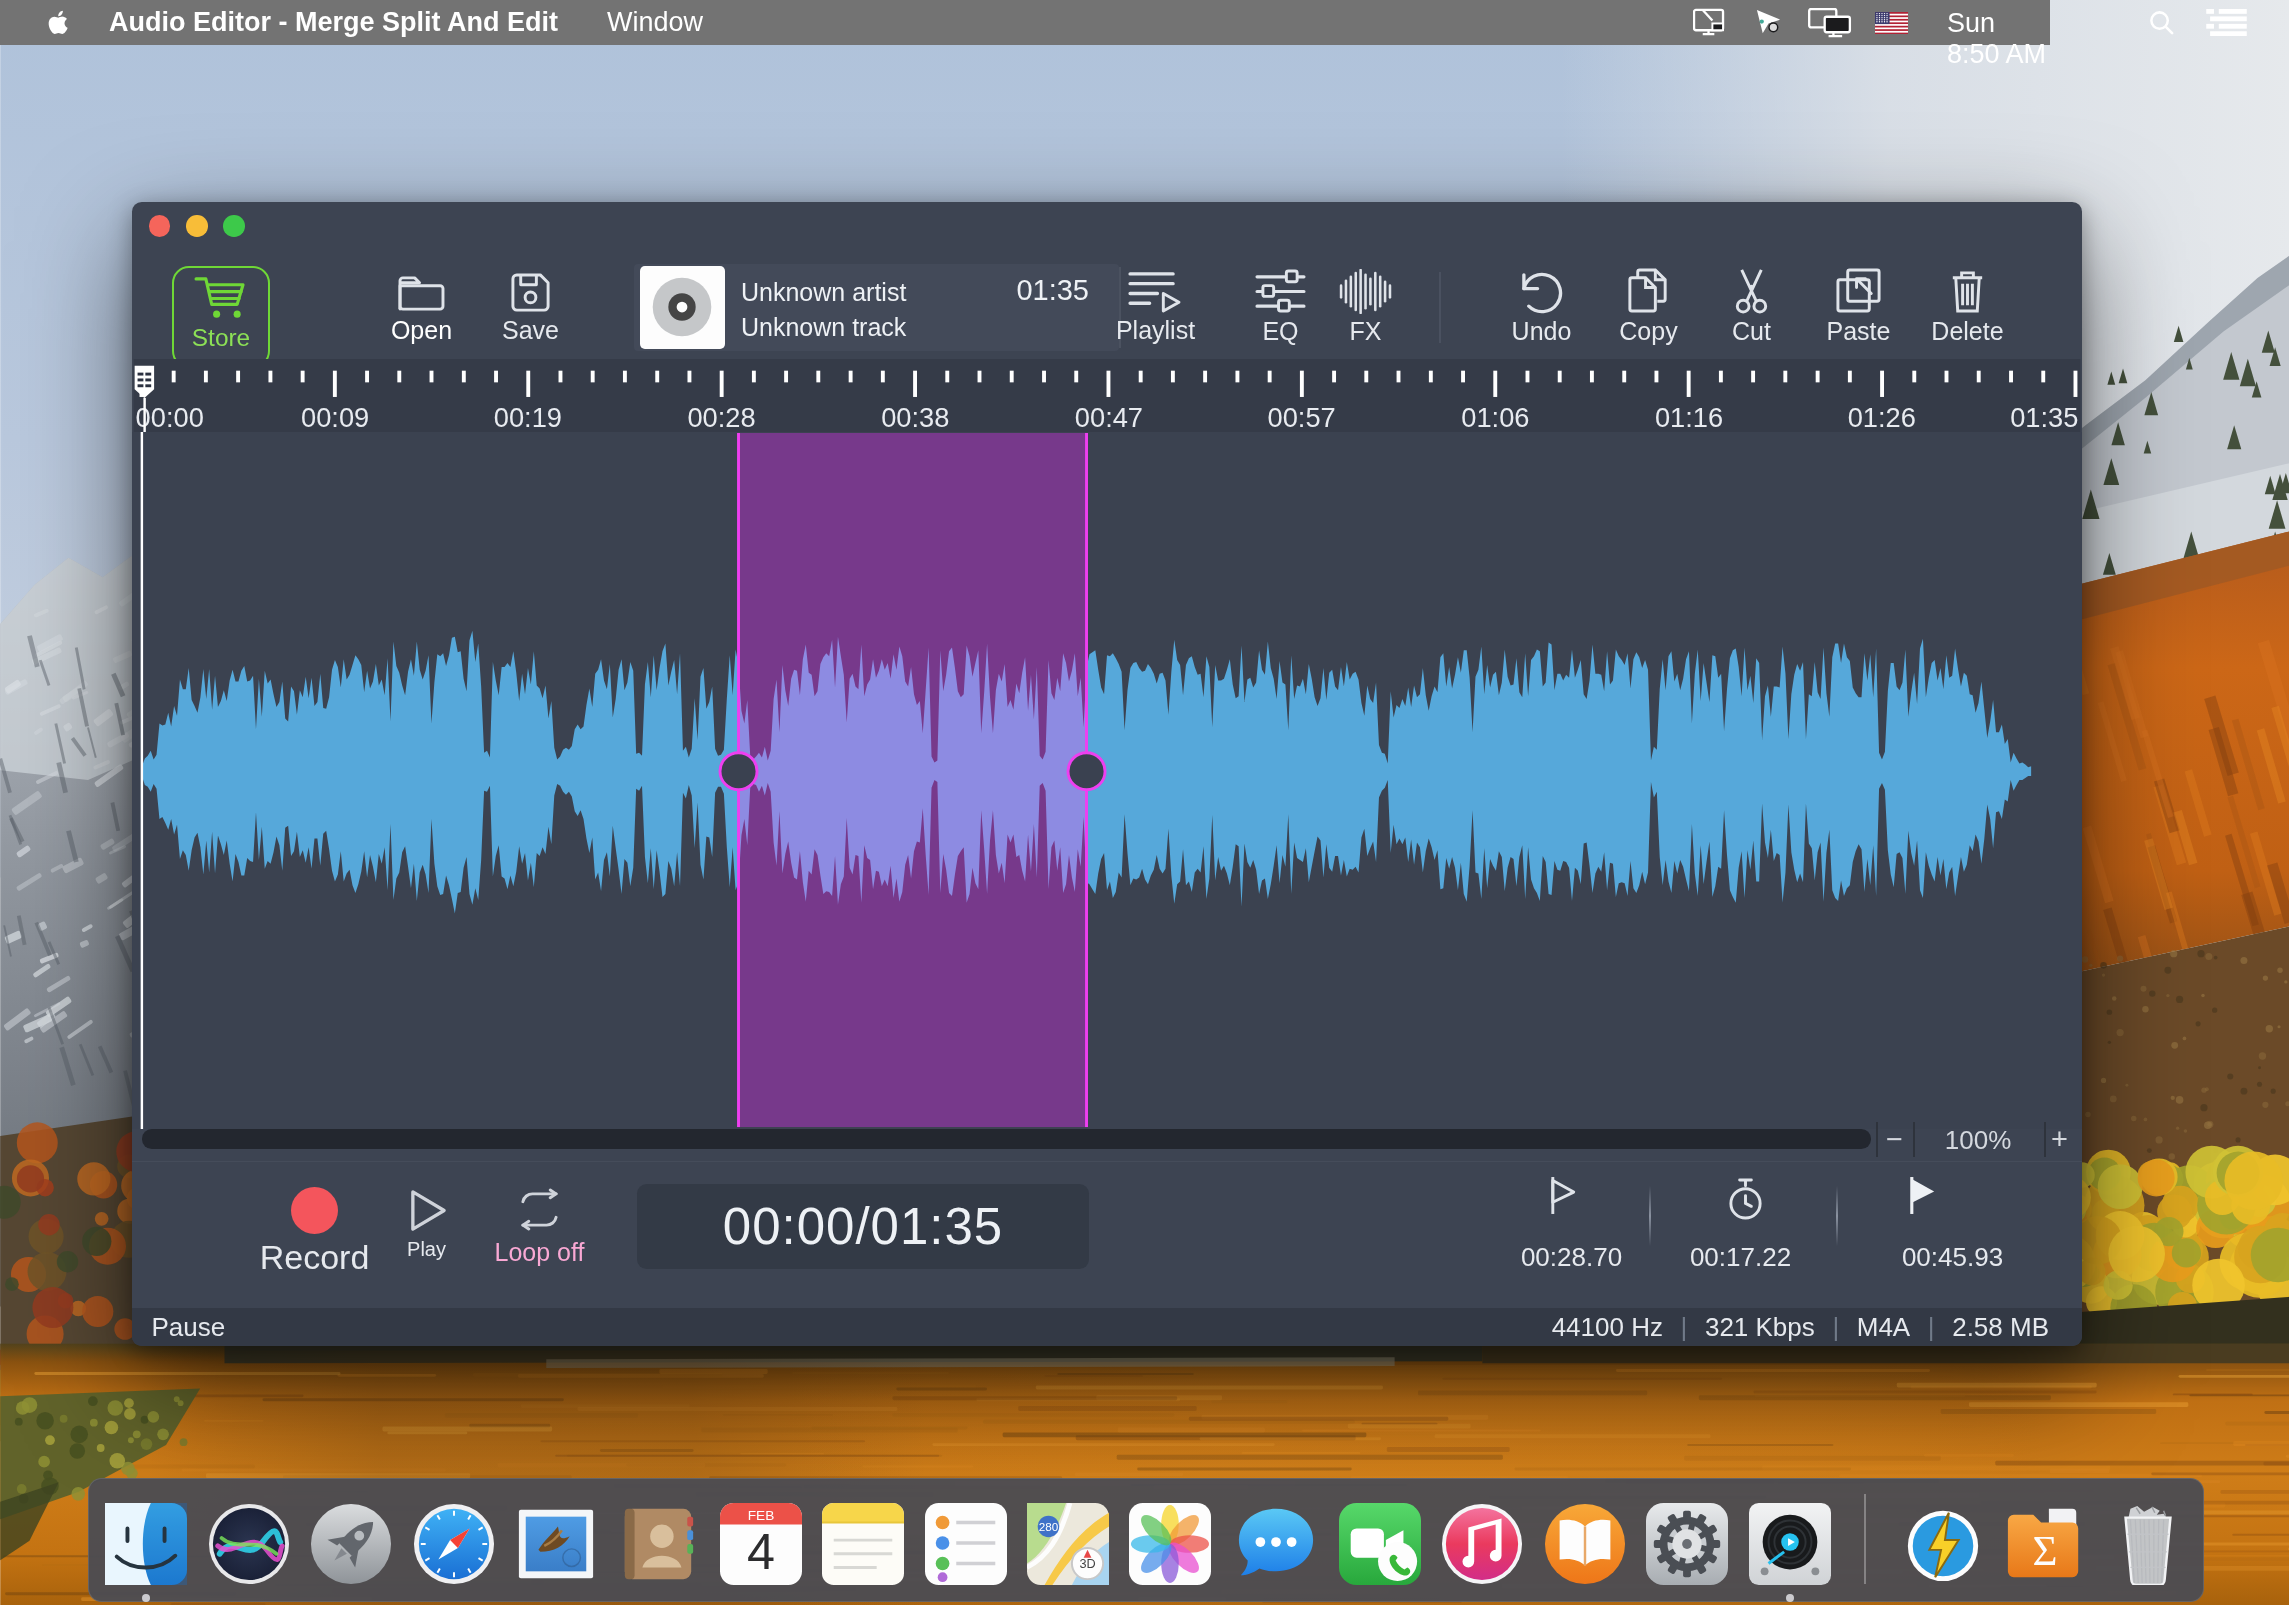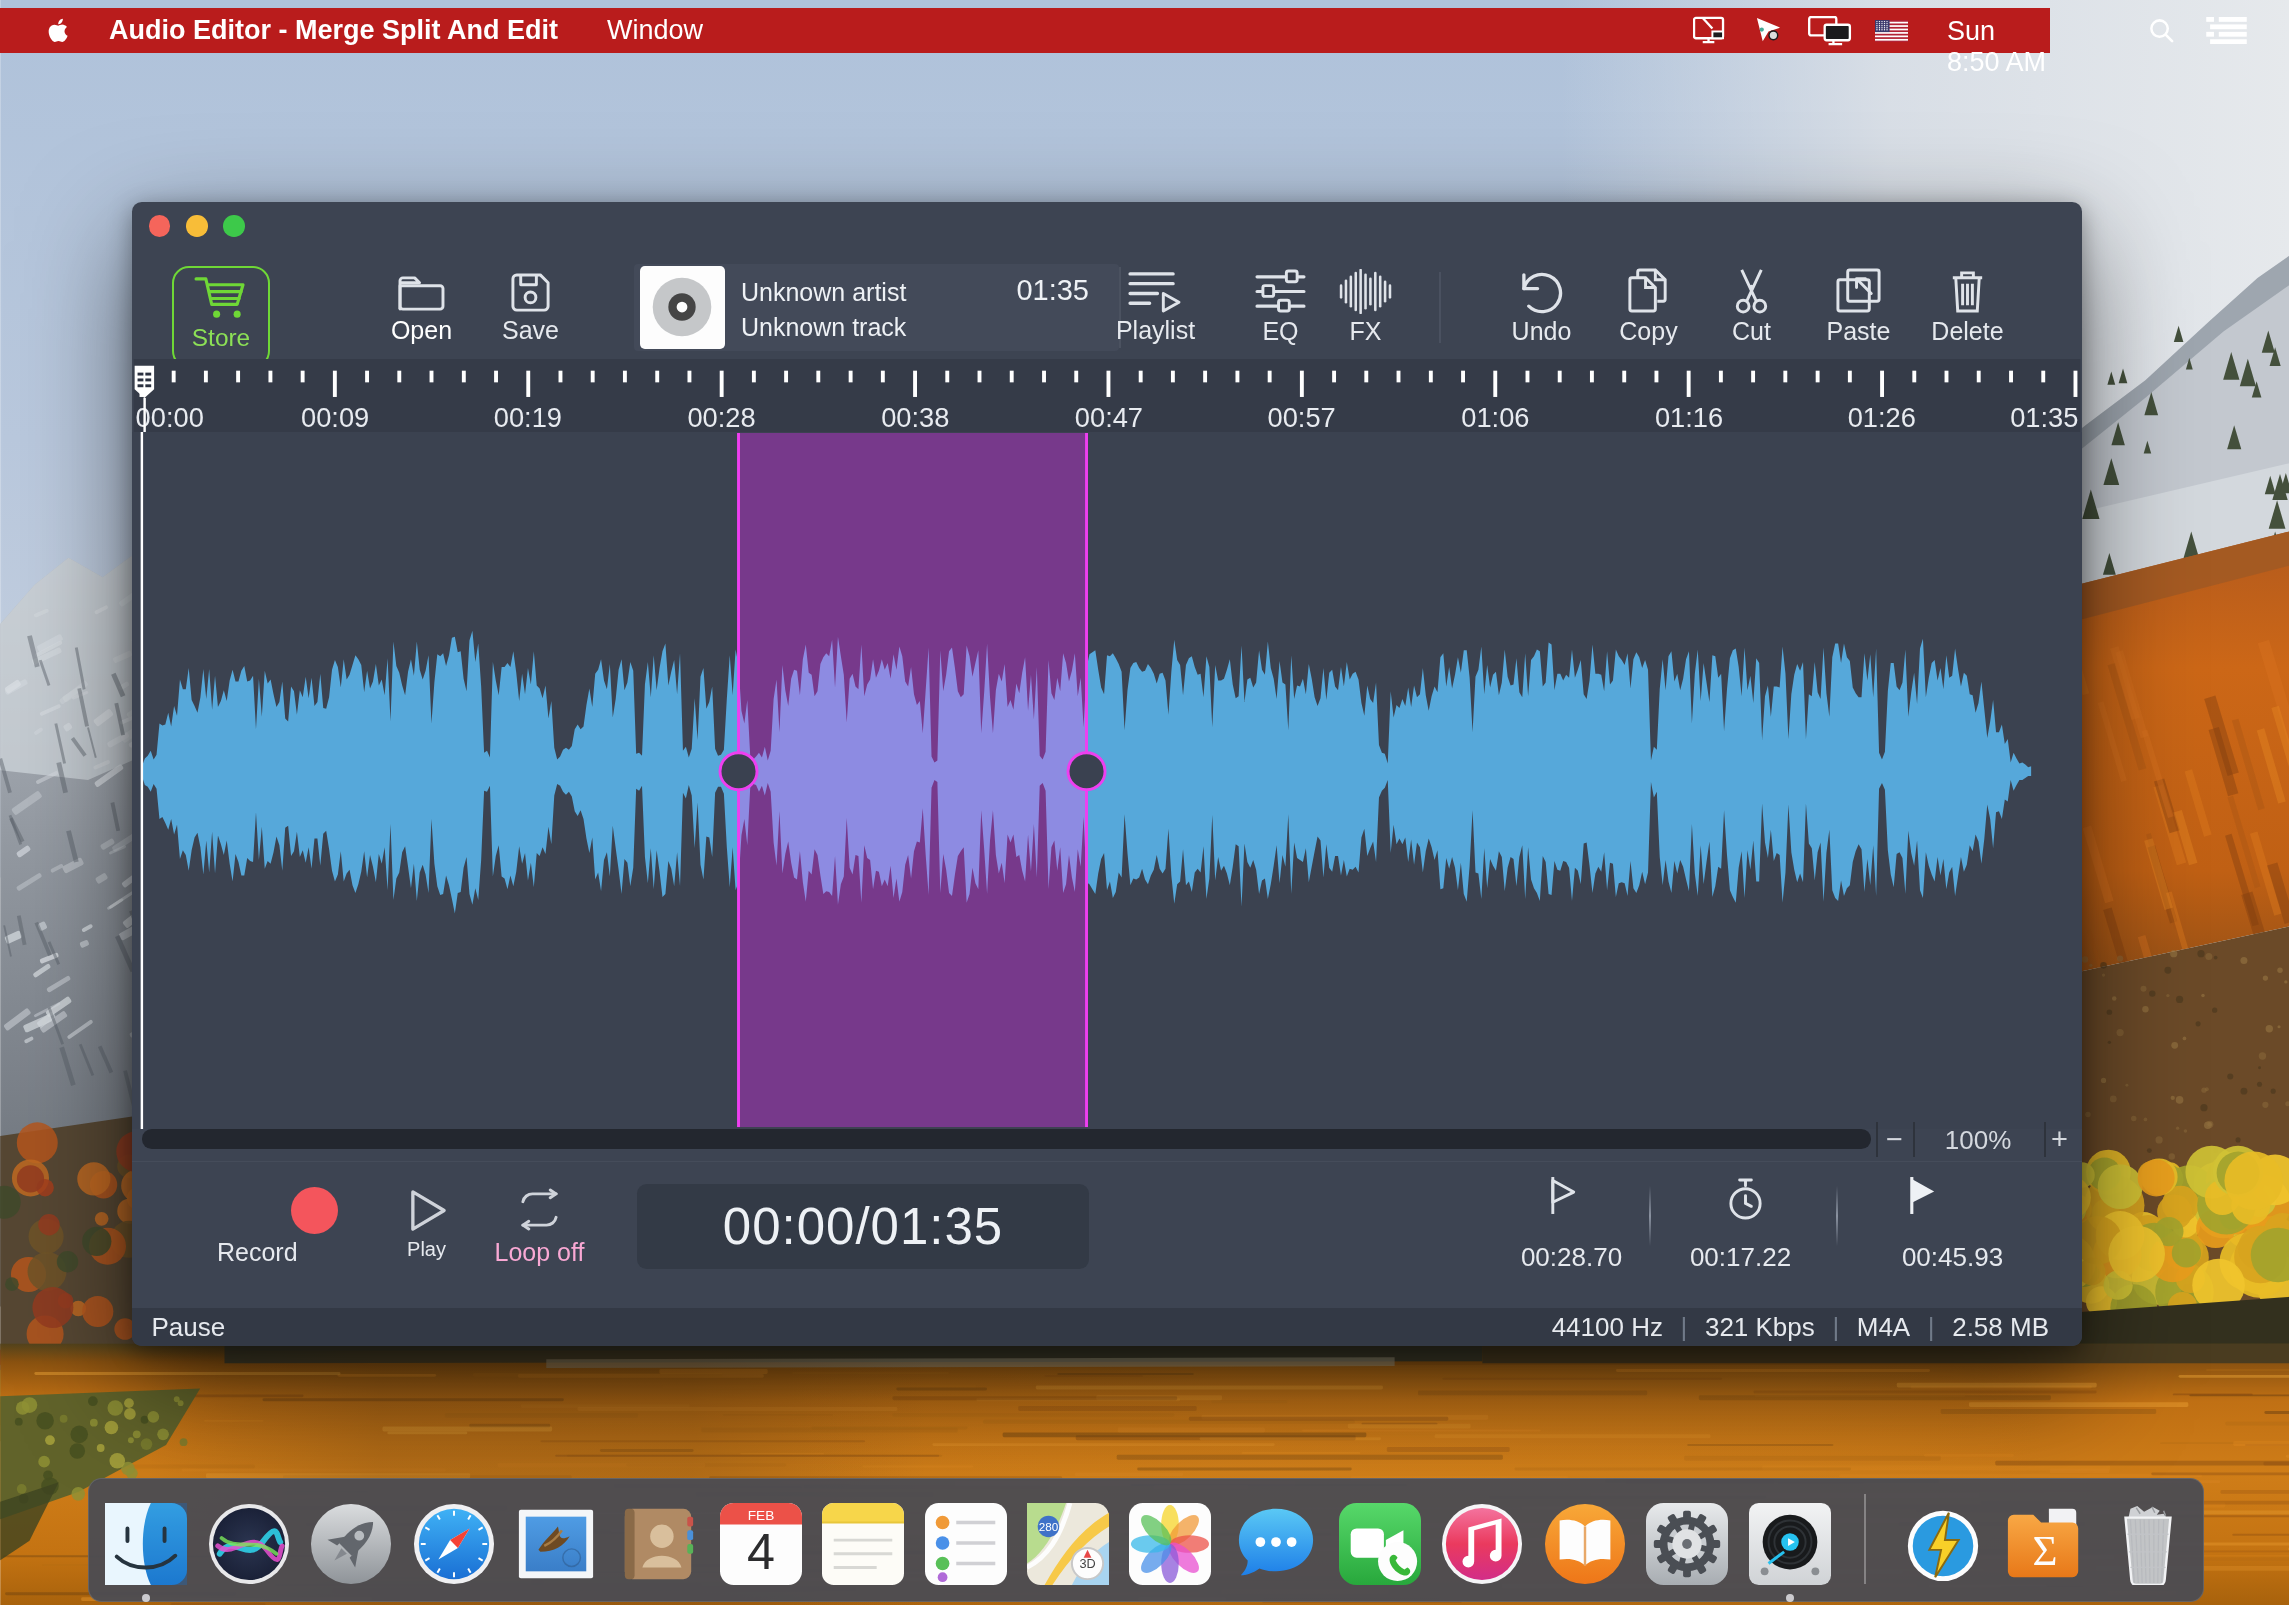--- a/index.html
+++ b/index.html
@@ -1,17 +1,17 @@
 <!DOCTYPE html>
 <html><head><meta charset="utf-8">
 <style>
 * { margin:0; padding:0; box-sizing:border-box; }
 html,body { width:2290px; height:1605px; overflow:hidden; font-family:"Liberation Sans", sans-serif; }
 .bg { position:absolute; left:0; top:0; }
-.menubar { position:absolute; left:0; top:0; width:2050px; height:45px; background:#b91c1c;margin-top:8px; }
+.menubar { position:absolute; left:0; top:0; width:2050px; height:45px; background:#737373; }
 .window { position:absolute; left:132px; top:202px; width:1950px; height:1144px; background:#3d4452; border-radius:9.8px; box-shadow:0 39px 107px rgba(0,0,0,0.55), 0 5.9px 23.4px rgba(0,0,0,0.35); }
 .tl { position:absolute; top:13px; width:21.5px; height:21.5px; border-radius:50%; }
 .dock { position:absolute; left:88px; top:1478px; width:2116px; height:124px; background:rgba(76,76,82,0.96); border-radius:13.7px; border:1px solid rgba(255,255,255,0.12); }
 .sep { color:#707a88; }
 </style></head>
 <body>
 <svg class="bg" width="2290" height="1605" viewBox="0 0 2348 1646">
 <defs>
 <linearGradient id="sky" x1="0" y1="0" x2="0" y2="1">
  <stop offset="0" stop-color="#afc2da"></stop>
@@ -961,21 +961,21 @@
 </svg>
 <div style="position:absolute;left:9.8px;top:927px;width:1729px;height:19.5px;border-radius:9.8px;background:#23272f"></div>
 <div style="position:absolute;left:1744px;top:920px;width:2px;height:35px;background:#2e333c"></div>
 <div style="position:absolute;left:1781px;top:920px;width:2px;height:35px;background:#2e333c"></div>
 <div style="position:absolute;left:1912px;top:920px;width:2px;height:35px;background:#2e333c"></div>
 <div style="position:absolute;left:1748px;top:921px;width:29px;text-align:center;font-size:29px;color:#d4d8de">−</div>
 <div style="position:absolute;left:1797px;top:923px;width:98px;text-align:center;font-size:26px;color:#d4d8de">100%</div>
 <div style="position:absolute;left:1913px;top:921px;width:29px;text-align:center;font-size:29px;color:#d4d8de">+</div>
 <div style="position:absolute;left:0;top:959px;width:1950px;height:1px;background:#454c5a"></div>
 <div style="position:absolute;left:159px;top:985px;width:47px;height:47px;border-radius:50%;background:#f4555c"></div>
-<div style="position:absolute;left:85px;top:1036px;width:195px;font-size:25px;color:#e6e9ee">Record</div>
+<div style="position:absolute;left:85px;top:1036px;width:195px;text-align:center;font-size:34px;color:#e6e9ee">Record</div>
 <svg width="43" height="47" viewBox="0 0 44 48" style="position:absolute;left:275px;top:985px">
       <path d="M6 5 L38 24 L6 43 Z" fill="none" stroke="#cfd3da" stroke-width="3.4" stroke-linejoin="round"></path>
     </svg>
 <div style="position:absolute;left:197px;top:1036px;width:195px;text-align:center;font-size:20px;color:#e6e9ee">Play</div>
 <svg width="57" height="43" viewBox="0 0 58 44" style="position:absolute;left:379px;top:986px">
       <g fill="none" stroke="#cfd3da" stroke-width="3" stroke-linecap="round" stroke-linejoin="round">
         <path d="M12 14 a10 10 0 0 1 10-8 h24"></path>
         <path d="M40 2 l6 4 -6 4"></path>
         <path d="M46 30 a10 10 0 0 1-10 8 H12"></path>
         <path d="M18 34 l-6 4 6 4"></path>

